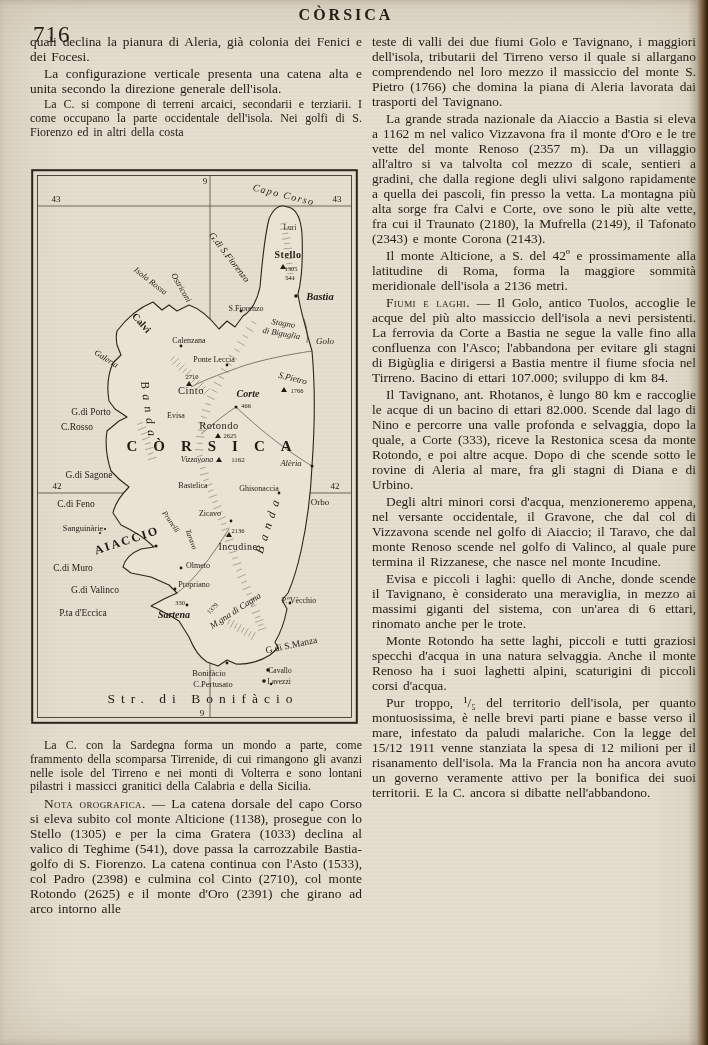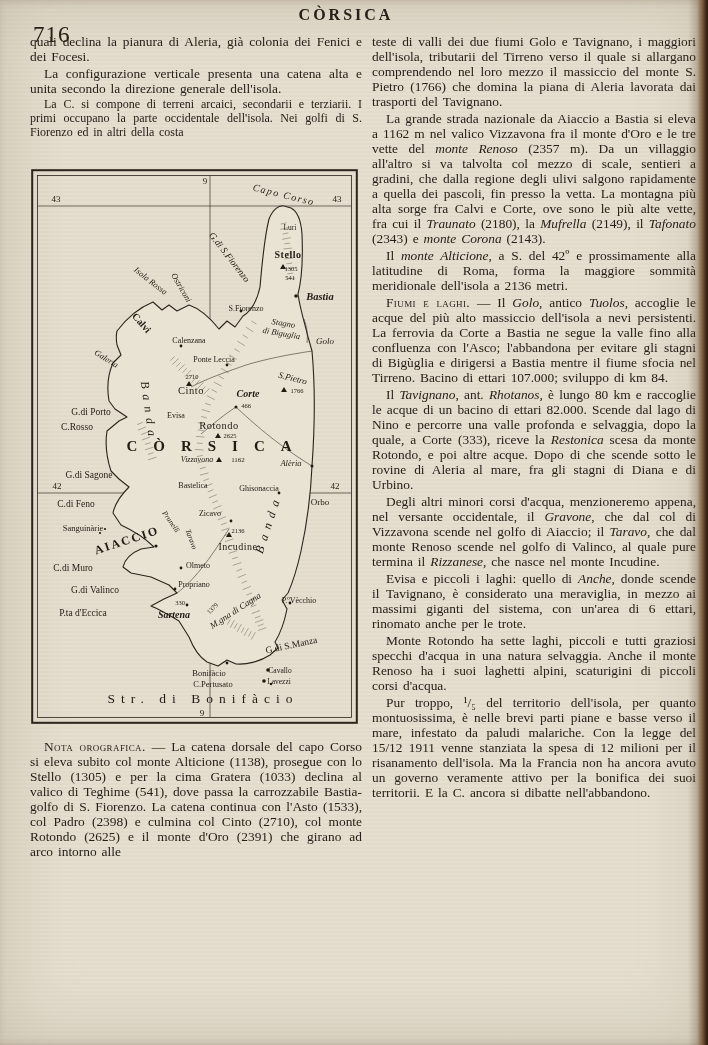--- a/index.html
+++ b/index.html
@@ -13,21 +13,21 @@
   .pagenum{position:absolute;left:33px;top:22px;font-size:23px;font-weight:normal;letter-spacing:1px;}
   .title{position:absolute;left:0;right:16px;top:6px;text-align:center;font-size:16px;font-weight:bold;letter-spacing:3px;}
   .col{position:absolute;font-size:13.4px;line-height:15px;word-spacing:1.6px;}
   #col-left-top{left:30px;top:34px;width:332px;}
   #col-left-bottom{left:30px;top:739px;width:332px;}
   #col-right{left:372px;top:34px;width:324px;}
   p{margin:0 0 2px;text-align:justify;}
   p.indent{text-indent:14px}
   p.noindent{text-indent:0}
   p.small{font-size:12px;line-height:13.8px;}
-  .it{font-style:italic}
+  .it{}
   .sc{font-variant:small-caps;letter-spacing:.4px}
   figure.map{position:absolute;left:31px;top:168px;width:327px;height:557px;margin:0;z-index:2;}
   figure.map svg{display:block;width:100%;height:100%;}
   svg text{font-family:"Liberation Serif","DejaVu Serif",serif;fill:#211b13;}
   .ml-n{font-style:normal}
   .ml-i{font-style:italic}
   .ml-b{font-weight:bold}
   .ml-bi{font-weight:bold;font-style:italic}
   .frame{fill:none;stroke:#2a241c;}
   .grat{stroke:#3a332a;stroke-width:.7;fill:none}
@@ -40,21 +40,21 @@
 </head>
 <body>
 
 <div class="page">
   <span class="pagenum">716</span>
   <div class="title">CÒRSICA</div>
 
   <div id="col-left-top" class="col">
       <p class="noindent"><span>quali declina la pianura di Aleria, già colonia dei Fenici e dei Focesi.</span></p>
       <p class="indent"><span>La configurazione verticale presenta una catena alta e unita secondo la direzione generale dell'isola.</span></p>
-      <p class="small indent"><span>La C. si compone di terreni arcaici, secondarii e terziarii. I primi occupano la parte occidentale dell'isola. Nei golfi di S. Fiorenzo ed in altri della costa</span></p>
+      <p class="small indent"><span>La C. si compone di terreni arcaici, secondarii e terziarii. I come occupano la parte occidentale dell'isola. Nei golfi di S. Fiorenzo ed in altri della costa</span></p>
     </div>
 
   <figure class="map">
     <svg viewBox="0 0 327 555">
 
       <rect class="frame" x="1.2" y="1.2" width="324.6" height="552.6" stroke-width="2"></rect>
       <rect class="frame" x="6.5" y="6.5" width="314" height="542" stroke-width=".8"></rect>
 
       <line class="grat" x1="179" y1="6.5" x2="179" y2="548.5"></line>
       <line class="grat" x1="6.5" y1="37" x2="320.5" y2="37"></line>
@@ -277,20 +277,21 @@
           <text x="249" y="504" font-size="7.5" text-anchor="middle" class="ml-n">Cavallo</text>
           <text x="182" y="518" font-size="8.5" text-anchor="middle" class="ml-n">C.Pertusato</text>
           <text x="248" y="515" font-size="7.5" text-anchor="middle" class="ml-n">Lavezzi</text>
           <text x="172" y="534" font-size="13.5" text-anchor="middle" letter-spacing="6" class="ml-n">Str. di Bonifàcio</text>
           <text x="171" y="547" font-size="9" text-anchor="middle" class="ml-n">9</text>
         </g>
     </svg>
   </figure>
 
   <div id="col-left-bottom" class="col">
+      <p class="small indent"><span>La C. con la Sardegna forma un mondo a parte, come frammento della scomparsa Tirrenide, di cui rimangono gli avanzi nelle isole del Tirreno e nei monti di Volterra e sono lontani pilastri i massicci granitici della Calabria e della Sicilia.</span></p>
       <p class="indent"><span class="sc">Nota orografica.</span><span> — La catena dorsale del capo Corso si eleva subito col monte Alticione (1138), prosegue con lo Stello (1305) e per la cima Gratera (1033) declina al valico di Teghime (541), dove passa la carrozzabile Bastia-golfo di S. Fiorenzo. La catena continua con l'Asto (1533), col Padro (2398) e culmina col Cinto (2710), col monte Rotondo (2625) e il monte d'Oro (2391) che girano ad arco intorno alle</span></p>
     </div>
   <div id="col-right" class="col">
       <p class="noindent"><span>teste di valli dei due fiumi Golo e Tavignano, i maggiori dell'isola, tributarii del Tirreno verso il quale si allargano comprendendo nel loro mezzo il massiccio del monte S. Pietro (1766) che domina la piana di Aleria lavorata dai trasporti del Tavignano.</span></p>
       <p class="indent"><span>La grande strada nazionale da Aiaccio a Bastia si eleva a 1162 m nel valico Vizzavona fra il monte d'Oro e le tre vette del </span><span class="it">monte Renoso</span><span> (2357 m). Da un villaggio all'altro si va talvolta col mezzo di scale, sentieri a gradini, che dalla regione degli ulivi salgono rapidamente a quella dei pascoli, fin presso la vetta. La montagna più alta sorge fra Calvi e Corte, ove sono le più alte vette, fra cui il </span><span class="it">Traunato</span><span> (2180), la </span><span class="it">Mufrella</span><span> (2149), il </span><span class="it">Tafonato</span><span> (2343) e </span><span class="it">monte Corona</span><span> (2143).</span></p>
       <p class="indent"><span>Il </span><span class="it">monte Alticione</span><span>, a S. del 42º e prossimamente alla latitudine di Roma, forma la maggiore sommità meridionale dell'isola a 2136 metri.</span></p>
       <p class="indent"><span class="sc">Fiumi e laghi.</span><span> — Il </span><span class="it">Golo</span><span>, antico </span><span class="it">Tuolos</span><span>, accoglie le acque del più alto massiccio dell'isola a nevi persistenti. La ferrovia da Corte a Bastia ne segue la valle fino alla confluenza con l'Asco; l'abbandona per evitare gli stagni di Bigùglia e dirigersi a Bastia mentre il fiume sfocia nel Tirreno. Bacino di ettari 107.000; sviluppo di km 84.</span></p>
       <p class="indent"><span>Il </span><span class="it">Tavignano</span><span>, ant. </span><span class="it">Rhotanos</span><span>, è lungo 80 km e raccoglie le acque di un bacino di ettari 82.000. Scende dal lago di Nino e percorre una valle profonda e selvaggia, dopo la quale, a Corte (333), riceve la </span><span class="it">Restonica</span><span> scesa da monte Rotondo, e poi altre acque. Dopo di che scende sotto le rovine di Aleria al mare, fra gli stagni di Diana e di Urbino.</span></p>
       <p class="indent"><span>Degli altri minori corsi d'acqua, menzioneremo appena, nel versante occidentale, il </span><span class="it">Gravone</span><span>, che dal col di Vizzavona scende nel golfo di Aiaccio; il </span><span class="it">Taravo</span><span>, che dal monte Renoso scende nel golfo di Valinco, al quale pure termina il </span><span class="it">Rizzanese</span><span>, che nasce nel monte Incudine.</span></p>
       <p class="indent"><span>Evisa e piccoli i laghi: quello di </span><span class="it">Anche</span><span>, donde scende il Tavignano, è considerato una meraviglia, in mezzo ai massimi giganti del sistema, con un'area di 6 ettari, rinomato anche per le trote.</span></p>

